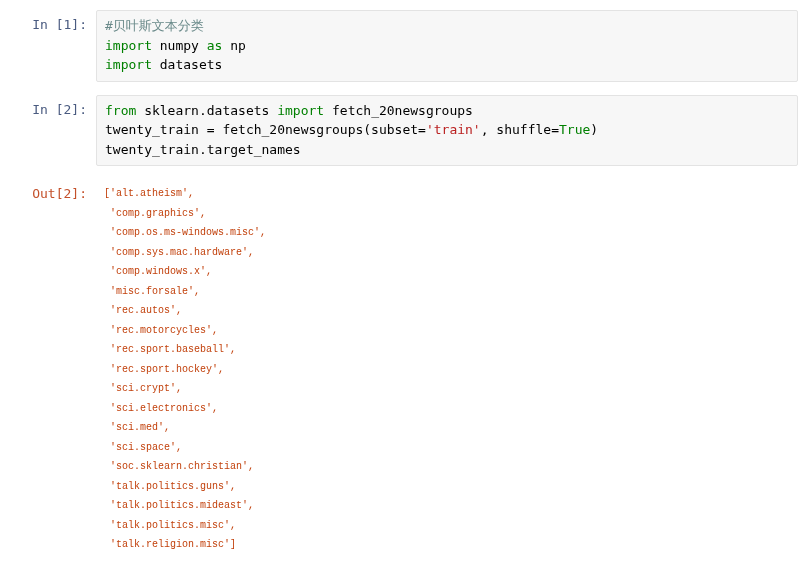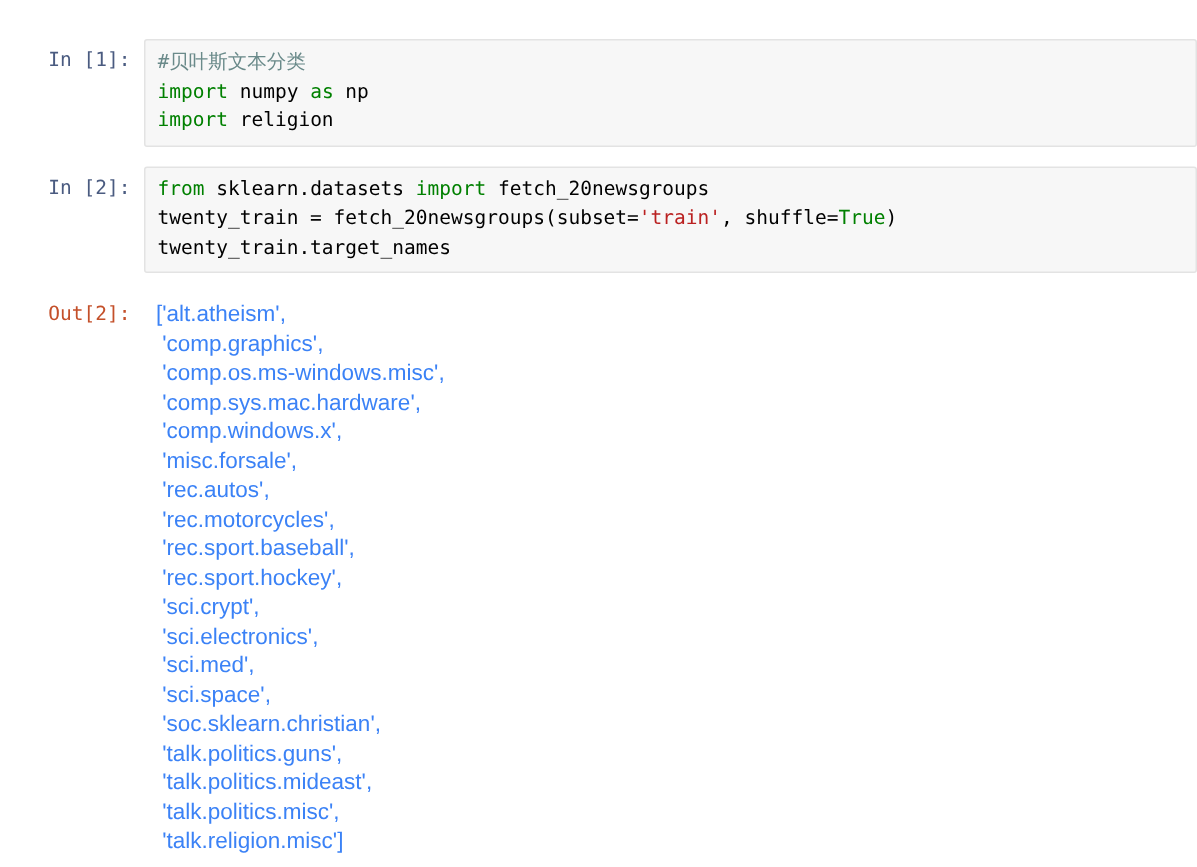--- a/index.html
+++ b/index.html
@@ -11,21 +11,21 @@
     width: 798px;
     height: 578px;
     overflow: hidden;
     font-family: "DejaVu Sans Mono", "Liberation Mono", monospace;
     -webkit-font-smoothing: antialiased;
   }
 
   .notebook {
     position: relative;
     width: 798px;
-    padding-top: 26px;
+    padding-top: 10px;
     box-sizing: border-box;
   }
 
   
   .cell {
     display: flex;
     align-items: flex-start;
     width: 798px;
     box-sizing: border-box;
   }
@@ -74,37 +74,37 @@
 
   
   .output-area {
     flex: 1 1 auto;
     padding: 5px 6px 0 8px;
     box-sizing: border-box;
     background: transparent;
     min-width: 0;
   }
   .out-line {
-    font-family: Liberation Sans, sans-serif;
-    font-size: 15px;
+    font-family: Liberation Mono, monospace;
+    font-size: 10px;
     line-height: 19.5px;
-    color: #3b82f6;
+    color: #c2410c;
     white-space: pre;
   }
 </style>
 </head>
 <body>
 
 <div class="notebook" id="notebook-root">
     <div class="cell cell-input">
       <div class="prompt prompt-in">In [1]:</div>
       <div class="input-area">
         <div class="code-line"><span class="tok-comment">#贝叶斯文本分类</span></div>
         <div class="code-line"><span class="tok-keyword">import</span><span class="tok-plain"> numpy </span><span class="tok-keyword">as</span><span class="tok-plain"> np</span></div>
-        <div class="code-line"><span class="tok-keyword">import</span><span class="tok-plain"> religion</span></div>
+        <div class="code-line"><span class="tok-keyword">import</span><span class="tok-plain"> datasets</span></div>
       </div>
     </div>
     <div class="cell cell-input">
       <div class="prompt prompt-in">In [2]:</div>
       <div class="input-area">
         <div class="code-line"><span class="tok-keyword">from</span><span class="tok-plain"> sklearn.datasets </span><span class="tok-keyword">import</span><span class="tok-plain"> fetch_20newsgroups</span></div>
         <div class="code-line"><span class="tok-plain">twenty_train = fetch_20newsgroups(subset=</span><span class="tok-string">'train'</span><span class="tok-plain">, shuffle=</span><span class="tok-keyword">True</span><span class="tok-plain">)</span></div>
         <div class="code-line"><span class="tok-plain">twenty_train.target_names</span></div>
       </div>
     </div>

